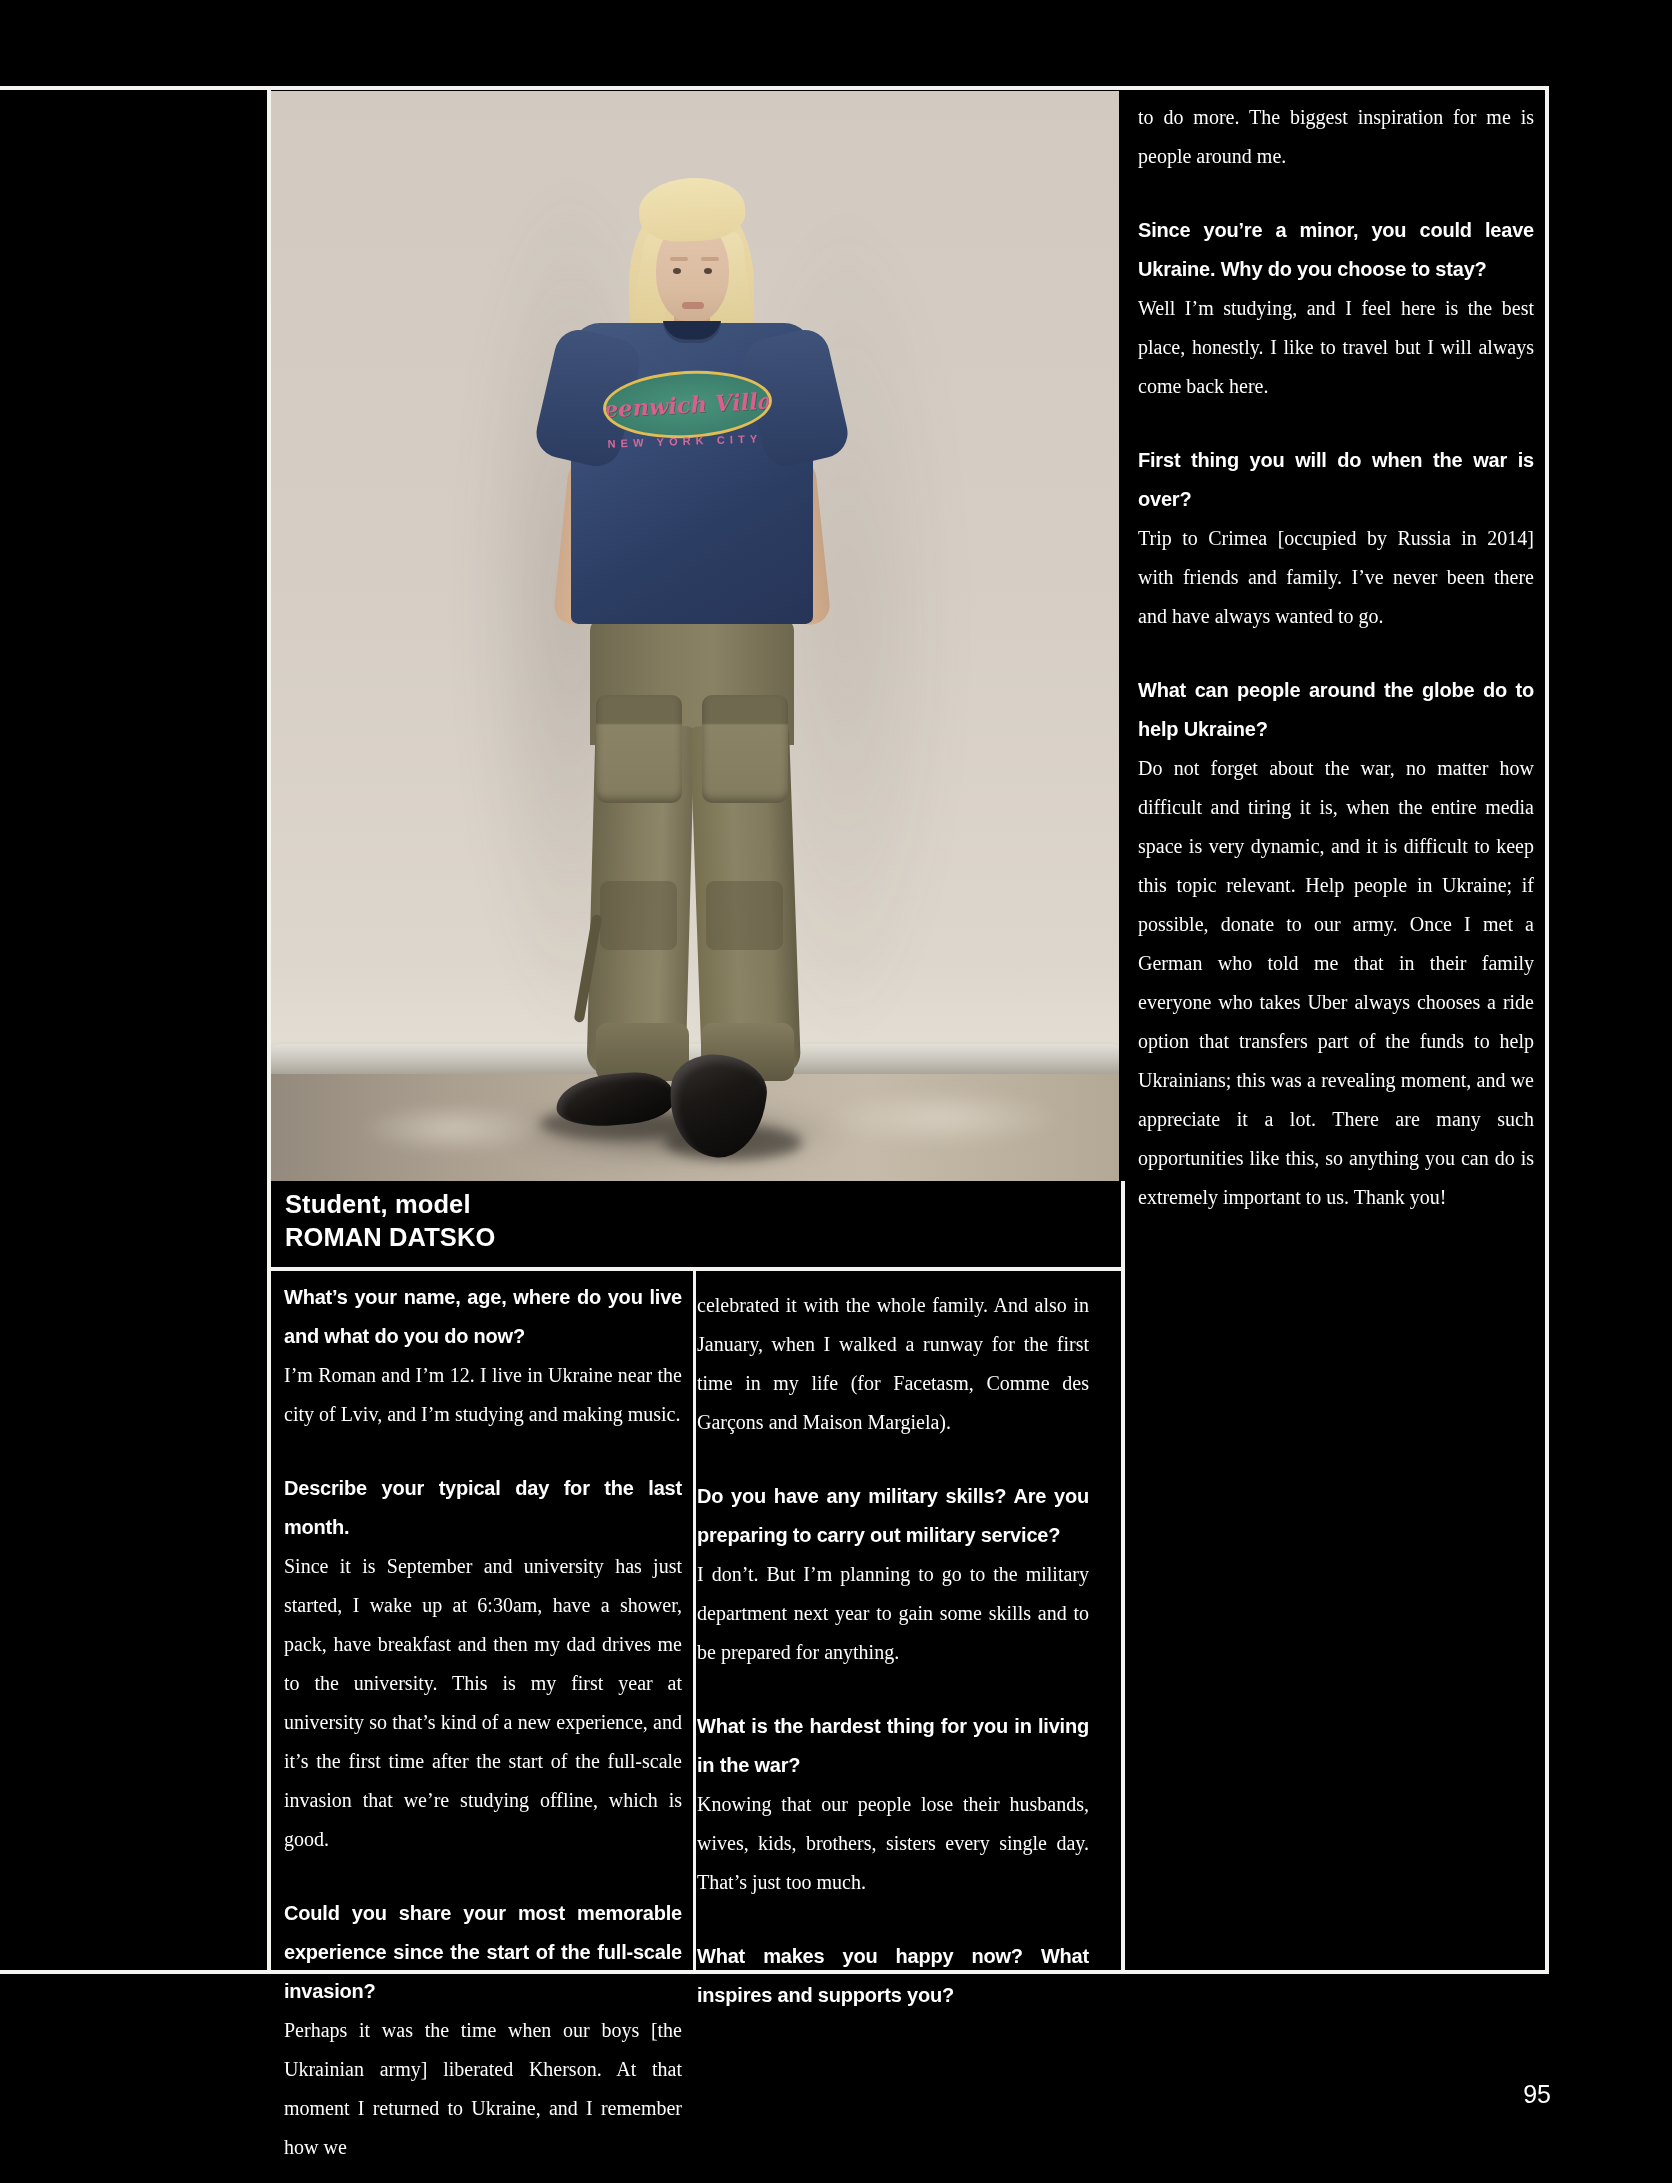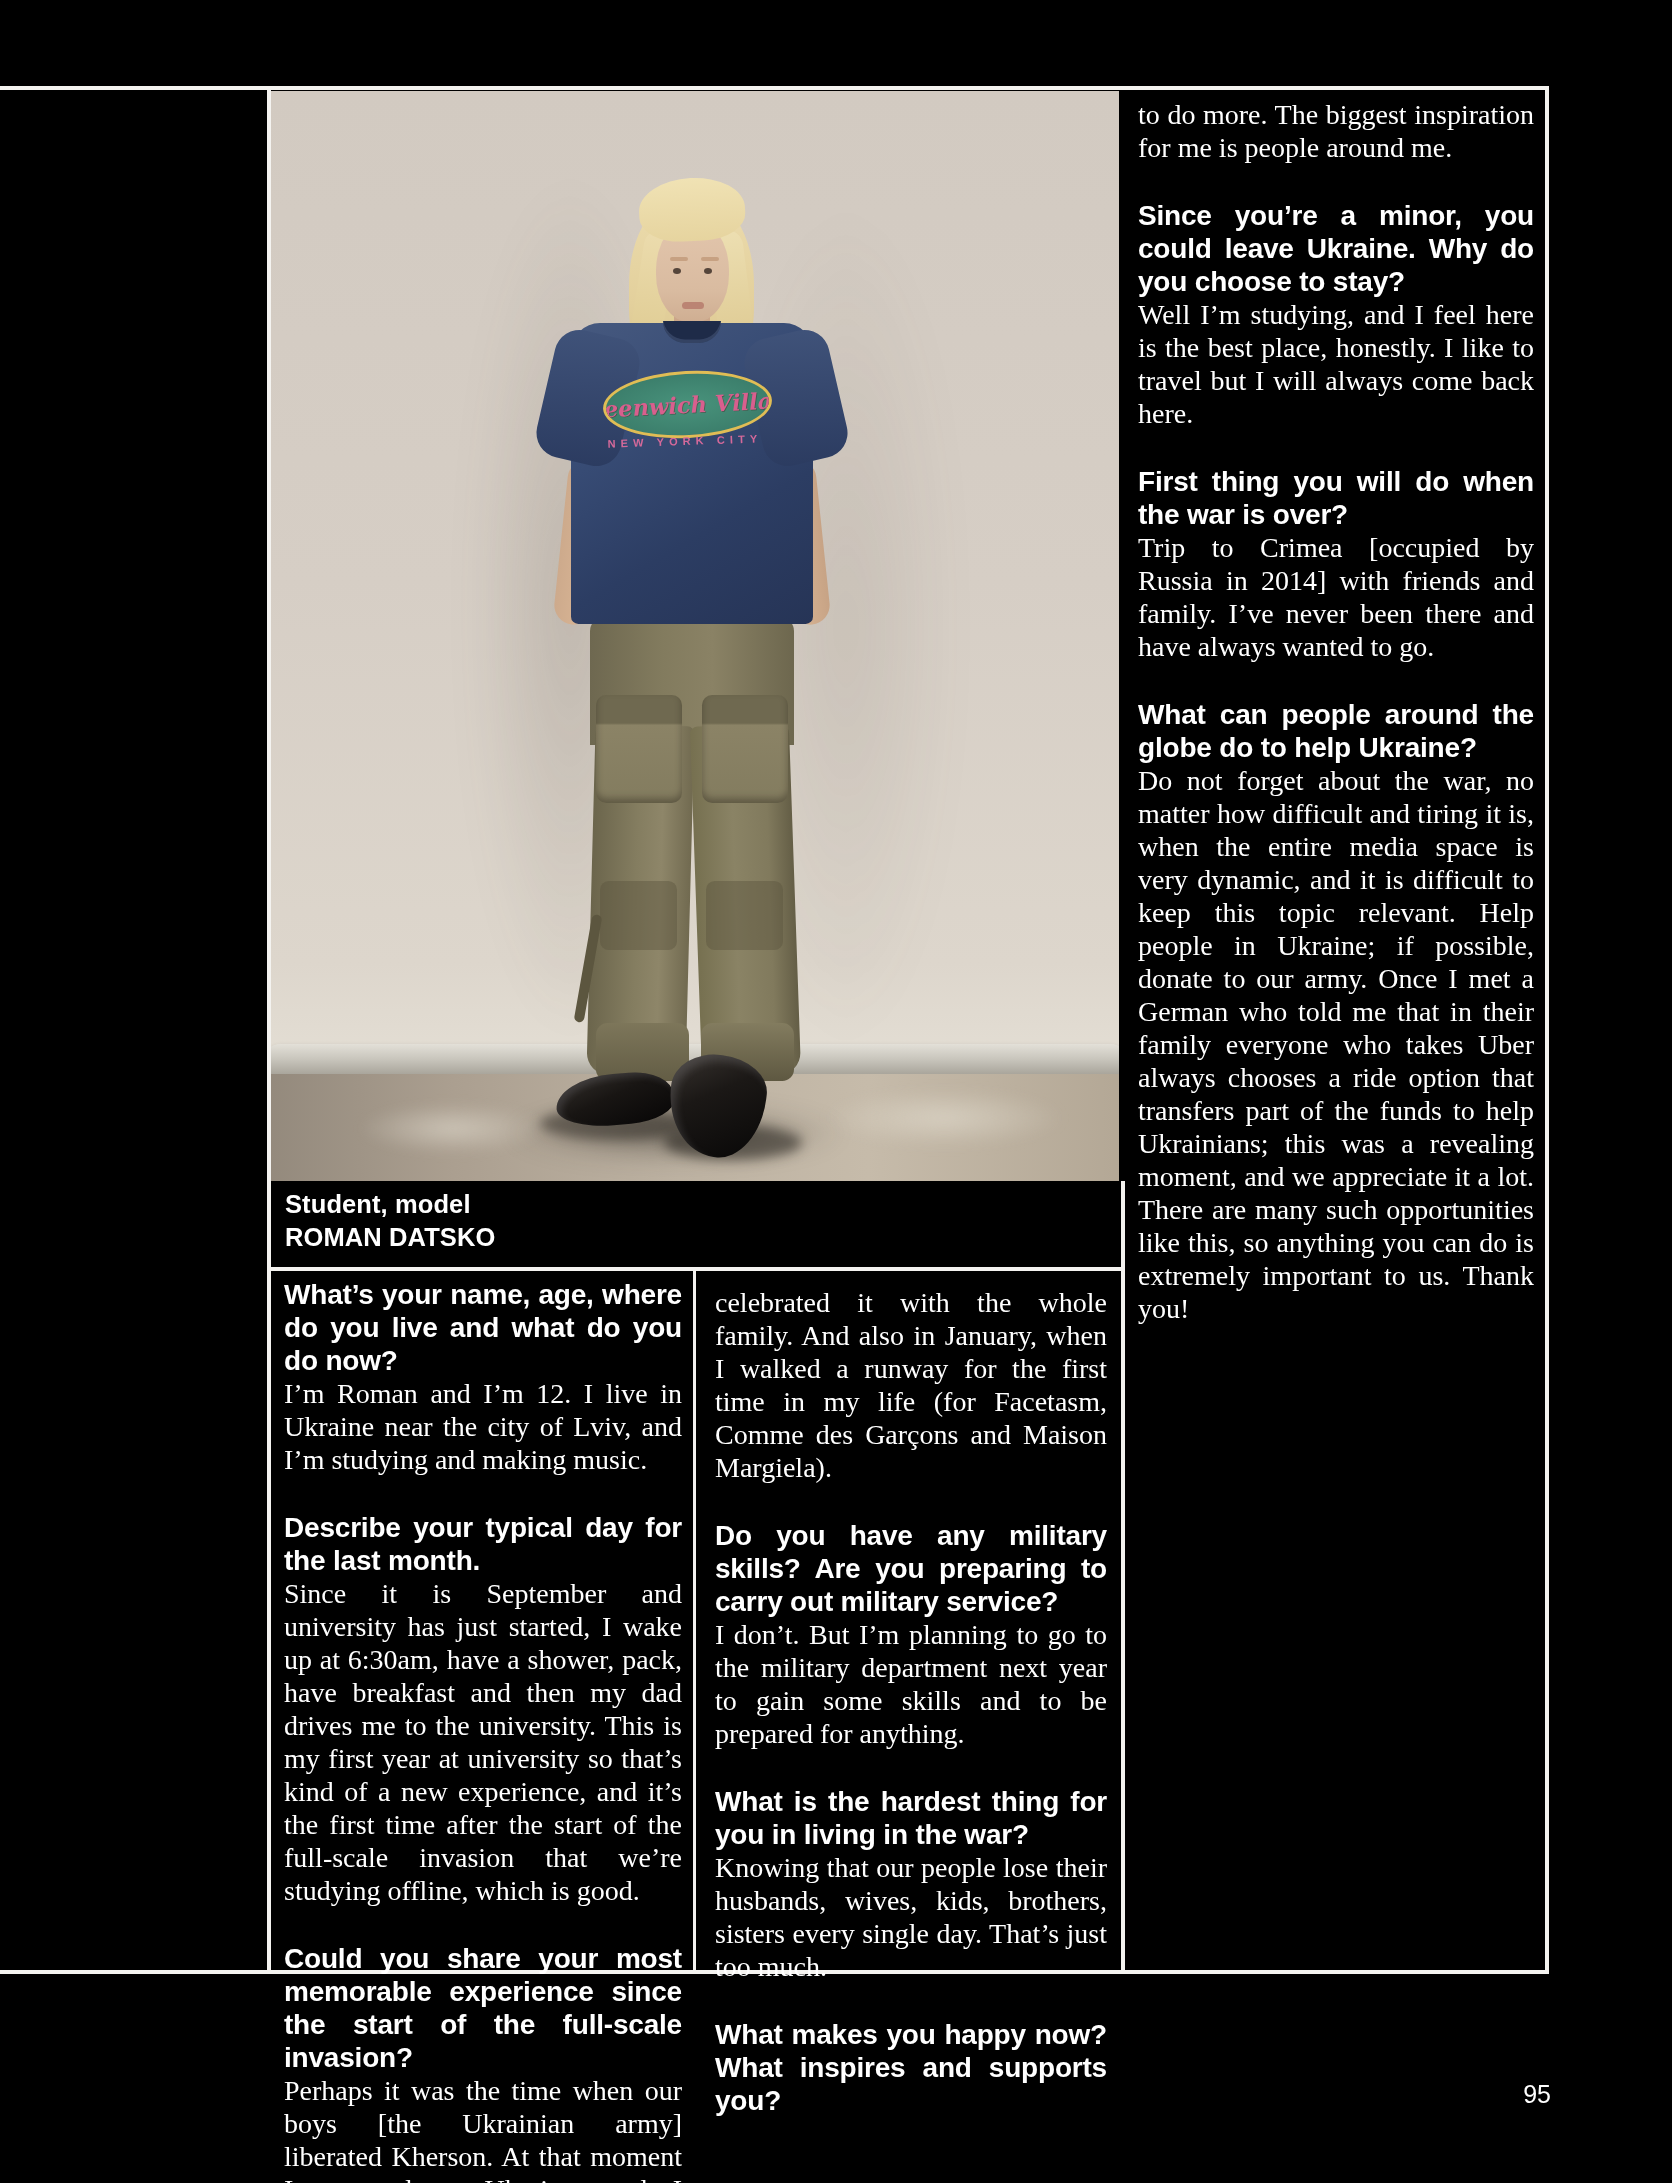--- a/index.html
+++ b/index.html
@@ -81,26 +81,26 @@
   .shoe-shadow-r{left:393px;top:1034px;width:138px;height:35px;border-radius:50%;background:rgba(20,17,14,.5);filter:blur(5.8px);}
   .shoe-l{left:285px;top:983px;width:118px;height:51px;transform:rotate(-5deg);
       border-radius:55% 40% 42% 52%/65% 55% 45% 45%;
       background:linear-gradient(160deg,#34302c 0%,#181513 45%,#070606 100%);box-shadow:inset 4.4px 4.4px 7.3px rgba(200,200,210,.14);}
   .shoe-r{left:398px;top:964px;width:96px;height:102px;transform:rotate(7deg);
       border-radius:48% 52% 46% 54%/36% 34% 64% 66%;
       background:linear-gradient(150deg,#3a3531 0%,#1b1816 40%,#080707 100%);box-shadow:inset 5.8px 5.8px 8.7px rgba(210,210,220,.16);}
   
   .caption{position:absolute;left:285px;top:1188px;width:801px;
       font-family:"Liberation Sans",sans-serif;font-weight:bold;font-size:25.5px;line-height:33px;letter-spacing:0.1px;}
-  .col{position:absolute;text-align:justify;font-size:28px;line-height:33px;}
+  .col{position:absolute;text-align:justify;font-size:20px;line-height:39px;}
   .col p{margin:0;}
   .col p.q{font-family:"Liberation Sans",sans-serif;font-weight:bold;letter-spacing:-0.2px;}
   .col p.q:not(:first-child){margin-top:35px;}
   .col-left{left:284px;top:1278px;width:398px;}
-  .col-middle{left:715px;top:1286px;width:392px;}
+  .col-middle{left:697px;top:1286px;width:392px;}
   .col-right{left:1138px;top:98px;width:396px;}
   .pagenum{position:absolute;left:1464px;top:2080px;width:87px;text-align:right;
       font-family:"Liberation Sans",sans-serif;font-size:25px;color:#fff;}
 </style>
 </head>
 <body>
 
 <div class="page">
 
   <div class="hline" style="left:0;top:86px;width:1549px;height:3.6px;"></div>

